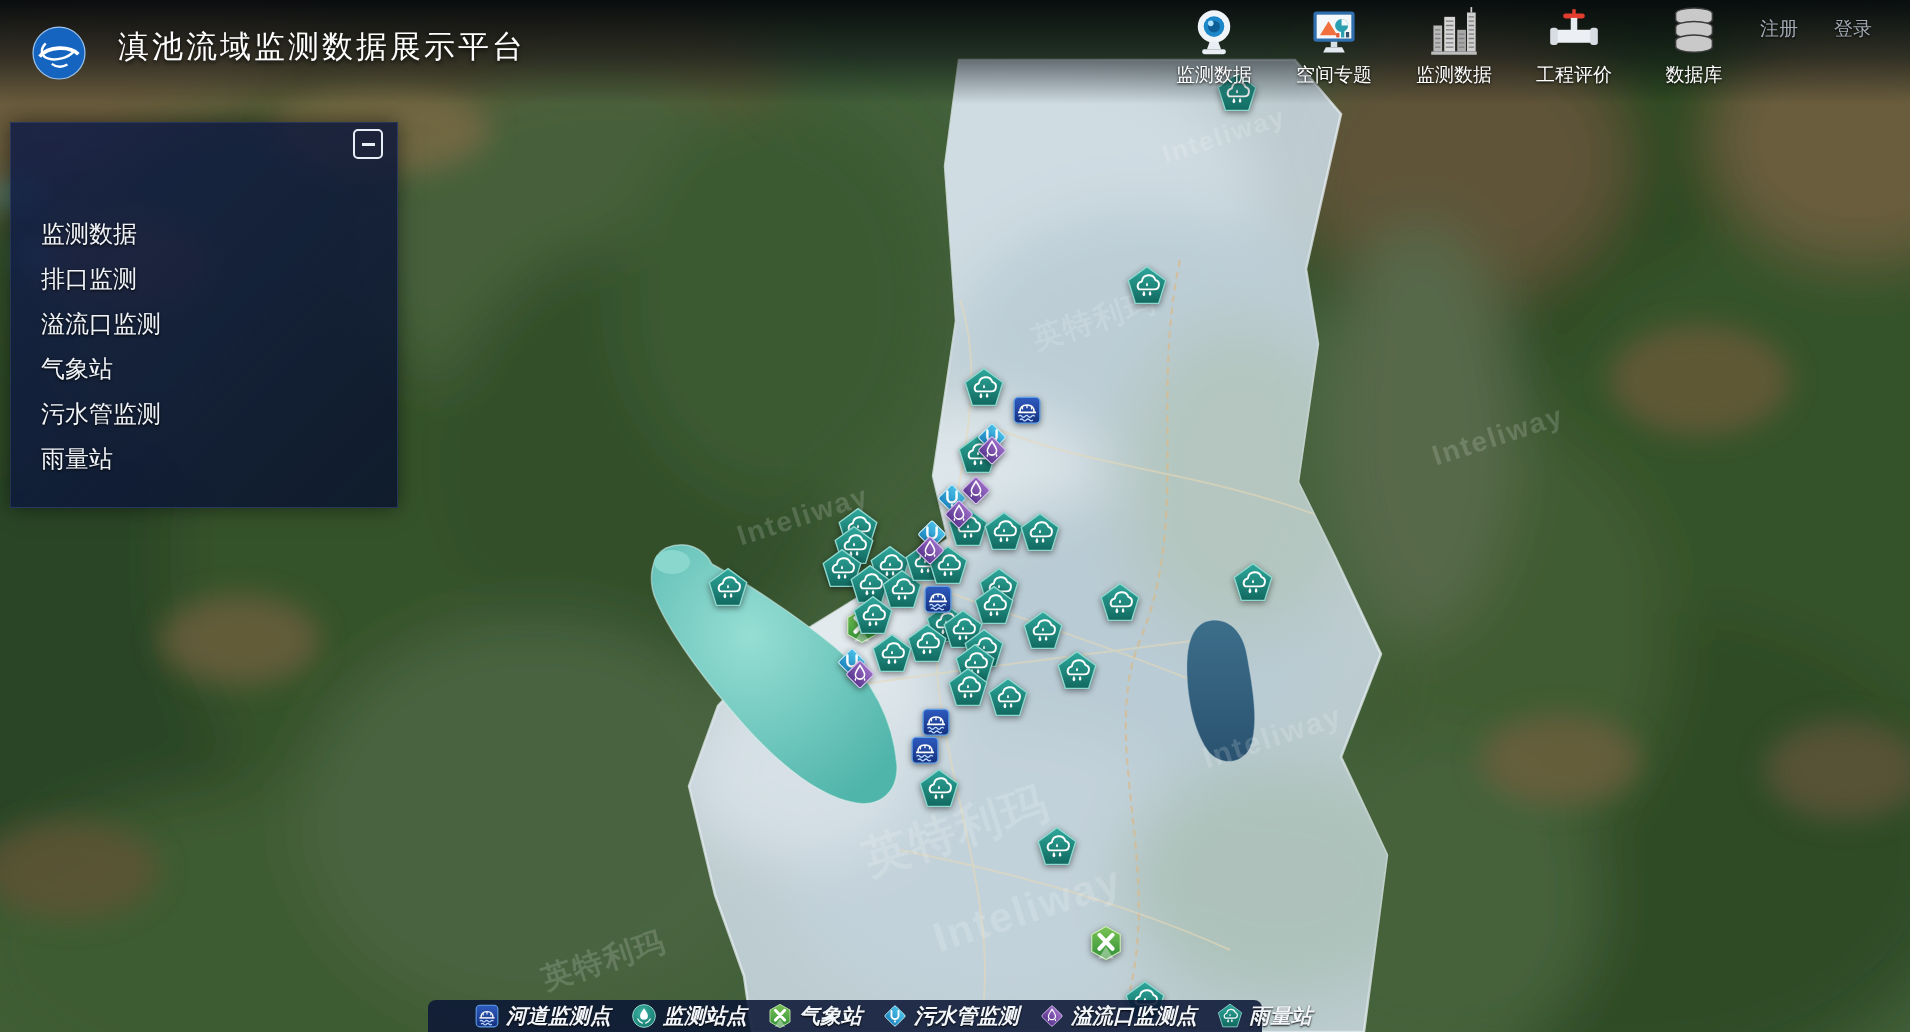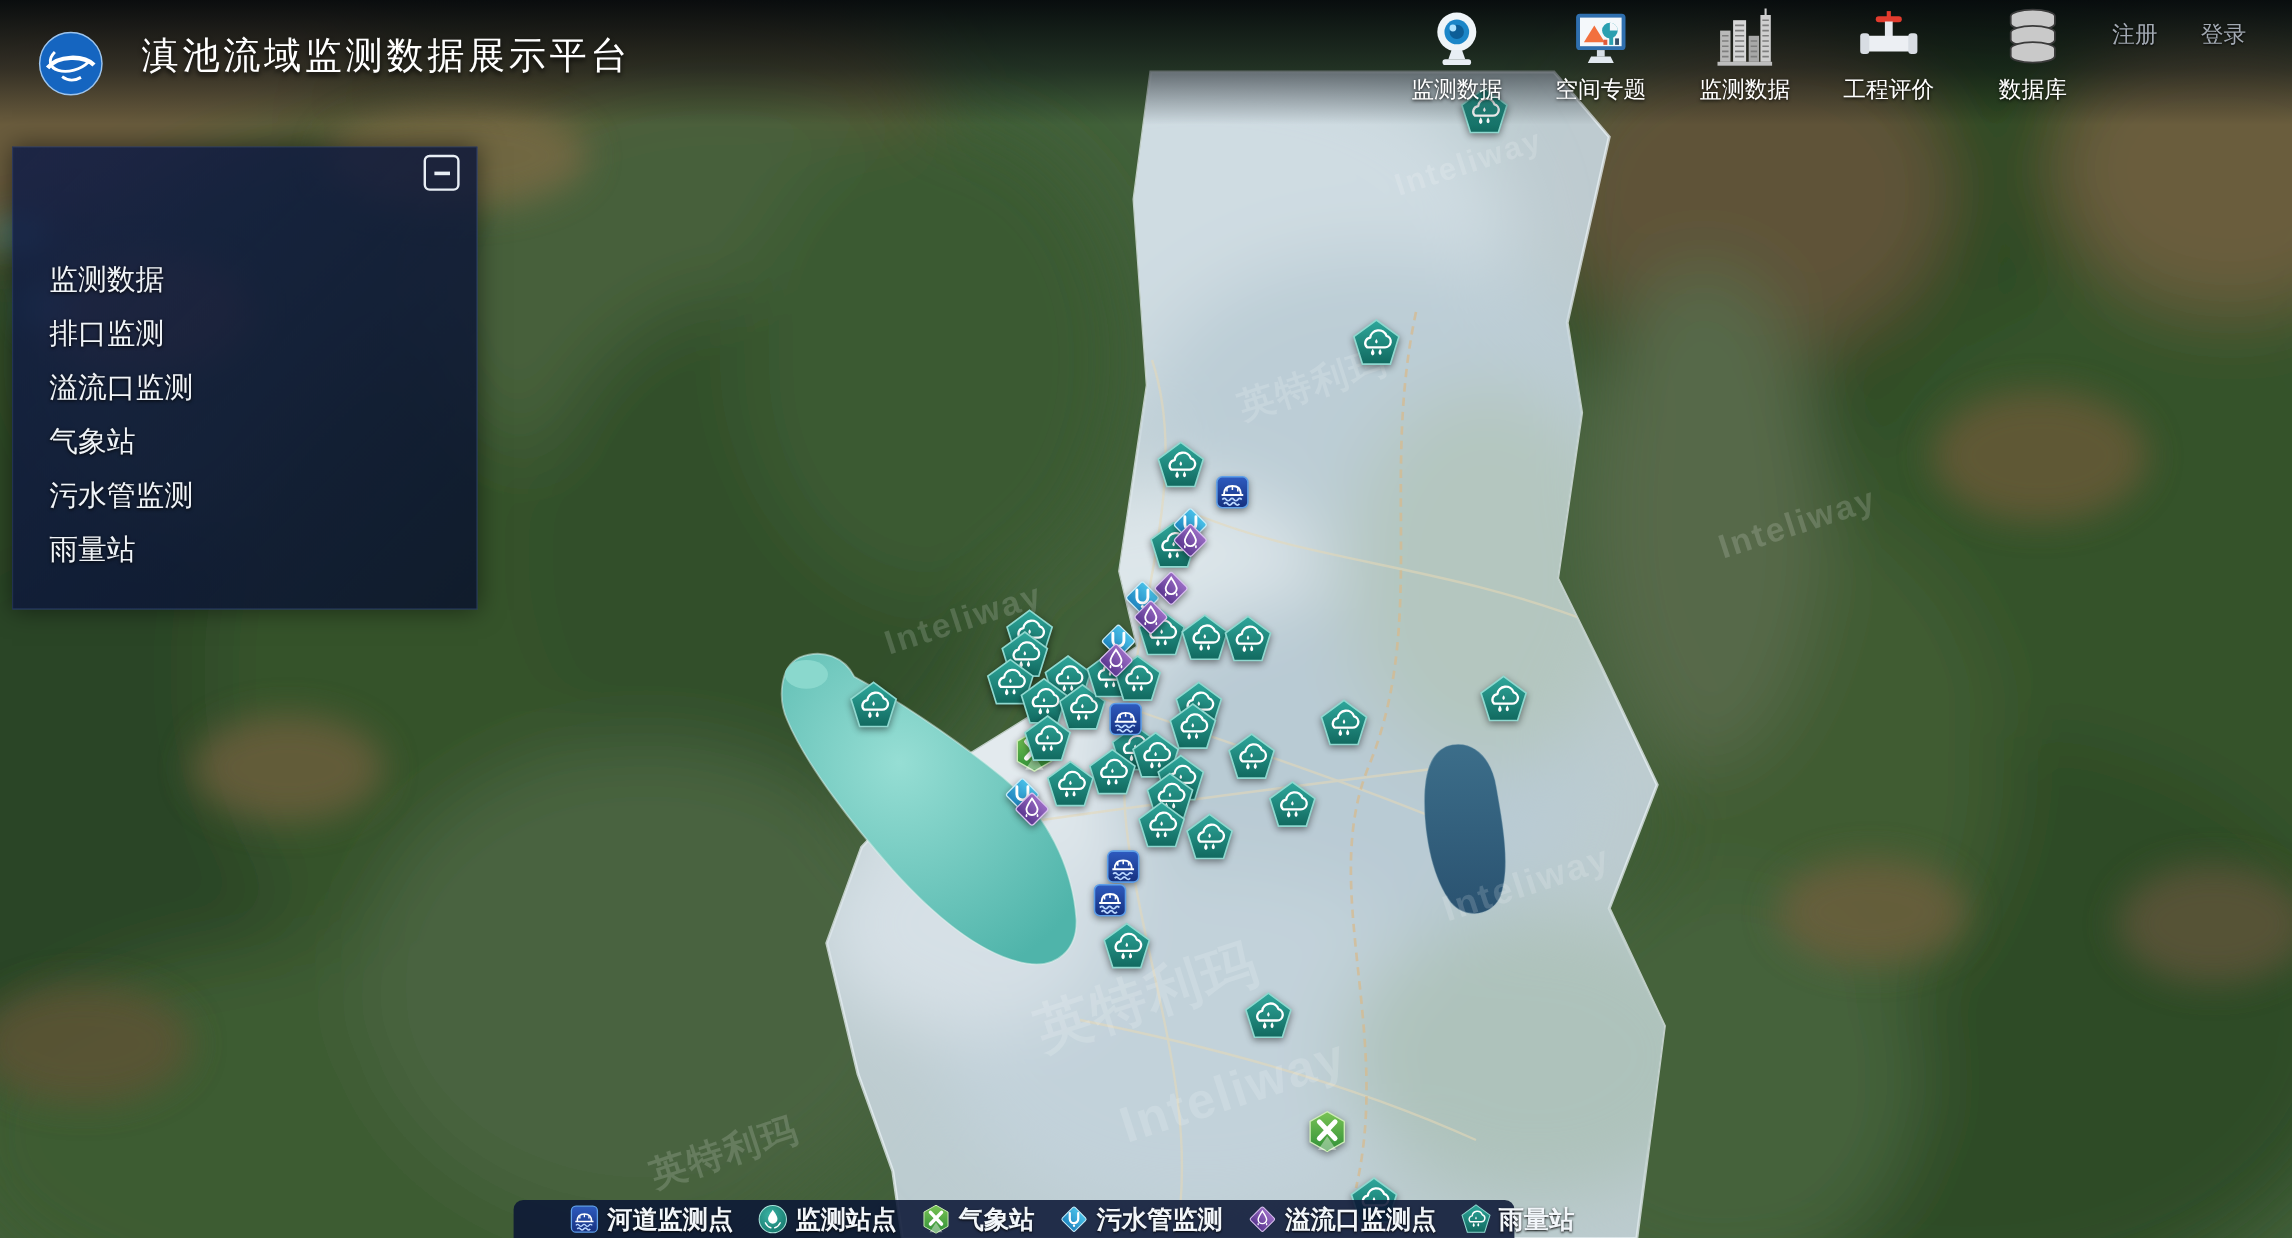--- a/index.html
+++ b/index.html
@@ -40,21 +40,21 @@
   #sidebar-title{position:absolute;left:18px;top:30px;width:210px;height:40px;line-height:40px;
     padding-left:12px;font-size:26px;color:#fff;
     background:linear-gradient(90deg,rgba(92,156,224,.95) 0%,rgba(45,92,168,.85) 55%,rgba(30,60,120,.30) 100%);}
   #sidebar-list{position:absolute;left:30px;top:88px;margin:0;padding:0;list-style:none;}
   #sidebar-list li{height:45px;line-height:45px;font-size:24px;color:#f0f4f8;cursor:pointer;
     text-shadow:0 1px 3px #000;font-weight:500;}
   
   #legend{position:absolute;left:428px;top:1000px;width:834px;height:32px;z-index:20;
     background:rgba(11,23,53,.88);border-radius:8px 8px 0 0;display:flex;align-items:center;
     padding-left:46px;box-sizing:border-box;gap:20px;}
-  .legend-item{display:flex;align-items:center;gap:6px;}
+  .legend-item{display:flex;align-items:center;gap:6px;font-style:italic;}
   .legend-item svg{width:26px;height:26px;flex:none;}
   .legend-item .legend-label{font-size:21px;font-weight:700;color:#f2f6fa;text-shadow:0 1px 2px #000;white-space:nowrap;}
 </style>
 </head>
 <body>
 
 <div id="stage">
 
   <svg id="map-base" viewBox="0 0 1910 1032" preserveAspectRatio="none">
     <defs>

